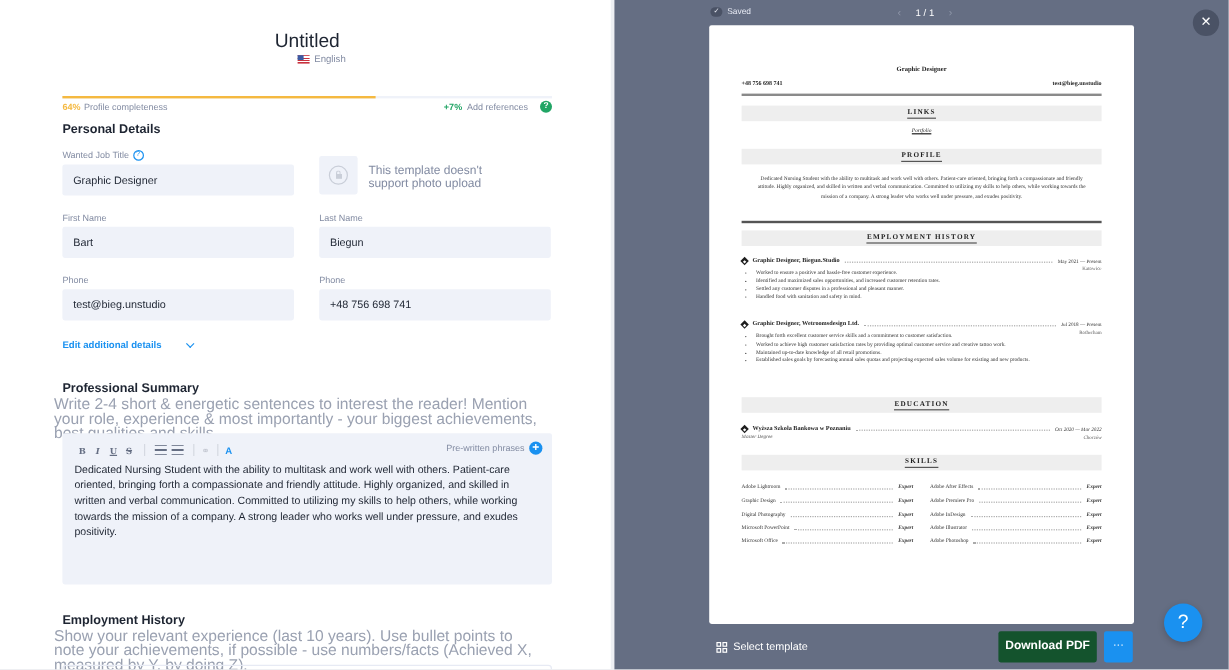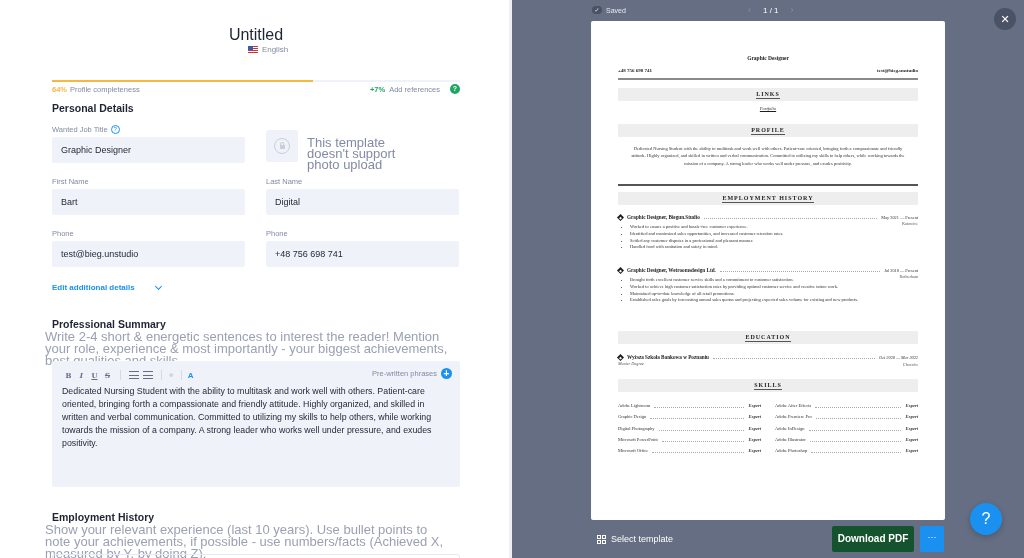--- a/index.html
+++ b/index.html
@@ -24,21 +24,21 @@
   .progress-fill { height: 2px; width: 261px; background: #f5b940; }
 
   .section-title { position: absolute; left: 52px; font-size: 10.5px; font-weight: bold; color: #1e2532; }
   .field-label { position: absolute; font-size: 7.5px; color: #828ba2; display: flex; align-items: center; gap: 3px; }
   .q-icon { width: 9px; height: 9px; border: 1px solid #1a91f0; border-radius: 50%; color: #1a91f0; font-size: 6px; text-align: center; line-height: 7px; }
   .field { position: absolute; height: 26px; background: #eff2f9; border-radius: 2px; font-size: 9px; padding: 0 9px; line-height: 26px; color: #1e2532; }
   .photo-box { position: absolute; left: 266px; top: 130px; width: 32px; height: 32px; background: #eff2f9; border-radius: 2px; display: flex; align-items: center; justify-content: center; }
   .photo-circle { width: 16px; height: 16px; border-radius: 50%; border: 1px solid #c9ced8; display: flex; align-items: center; justify-content: center; }
   .lock { width: 5px; height: 4px; background: #c9ced8; position: relative; margin-top: 2px; }
   .lock::before { content: ""; position: absolute; left: 1px; top: -3px; width: 3px; height: 3px; border: 1px solid #c9ced8; border-bottom: none; border-radius: 2px 2px 0 0; box-sizing: border-box; width: 4px; left: 0.5px;}
-  .photo-text { position: absolute; left: 307px; top: 137px; font-size: 13px; color: #828ba2; line-height: 11px; width: 110px; }
+  .photo-text { position: absolute; left: 307px; top: 137px; font-size: 10px; color: #828ba2; line-height: 11px; width: 110px; }
 
   .link-blue { position: absolute; left: 52px; top: 283px; font-size: 8px; color: #1a91f0; font-weight: bold; display: flex; align-items: center; gap: 19px; }
   .chev { width: 5px; height: 5px; border-right: 1.2px solid #1a91f0; border-bottom: 1.2px solid #1a91f0; transform: rotate(45deg); margin-top: -3px; margin-left: 2px; }
 
   .hint { position: absolute; left: 45px; font-size: 13px; color: #9aa1b1; line-height: 12px; width: 410px; }
 
   .rte { position: absolute; left: 52px; top: 361px; width: 408px; height: 126px; background: #eff2f9; border-radius: 2px; }
   .rte-toolbar { position: absolute; top: 8px; left: 10px; right: 8px; height: 12px; display: flex; align-items: center; font-size: 7px; color: #656e83; }
   .tb-btn { width: 13px; text-align: center; font-weight: bold; font-family: "DejaVu Serif", serif; }
   .tb-sep { width: 1px; height: 10px; background: #d5d9e2; margin: 0 6px; }
@@ -124,21 +124,21 @@
   <div class="photo-box">
     <div class="photo-circle">
         <div class="lock"></div>
       </div>
   </div>
   <div class="photo-text">This template doesn't support photo upload</div>
 
   <div class="field-label" style="left:52px; top:177px">First Name</div>
   <div class="field" style="left:52px; top:189px; width:193px">Bart</div>
   <div class="field-label" style="left:266px; top:177px">Last Name</div>
-  <div class="field" style="left:266px; top:189px; width:193px">Digital</div>
+  <div class="field" style="left:266px; top:189px; width:193px">Biegun</div>
 
   <div class="field-label" style="left:52px; top:229px">Phone</div>
   <div class="field" style="left:52px; top:241px; width:193px">test@bieg.unstudio</div>
   <div class="field-label" style="left:266px; top:229px">Phone</div>
   <div class="field" style="left:266px; top:241px; width:193px">+48 756 698 741</div>
 
   <div class="link-blue">
     <span>Edit additional details</span>
     <span class="chev"></span>
   </div>

